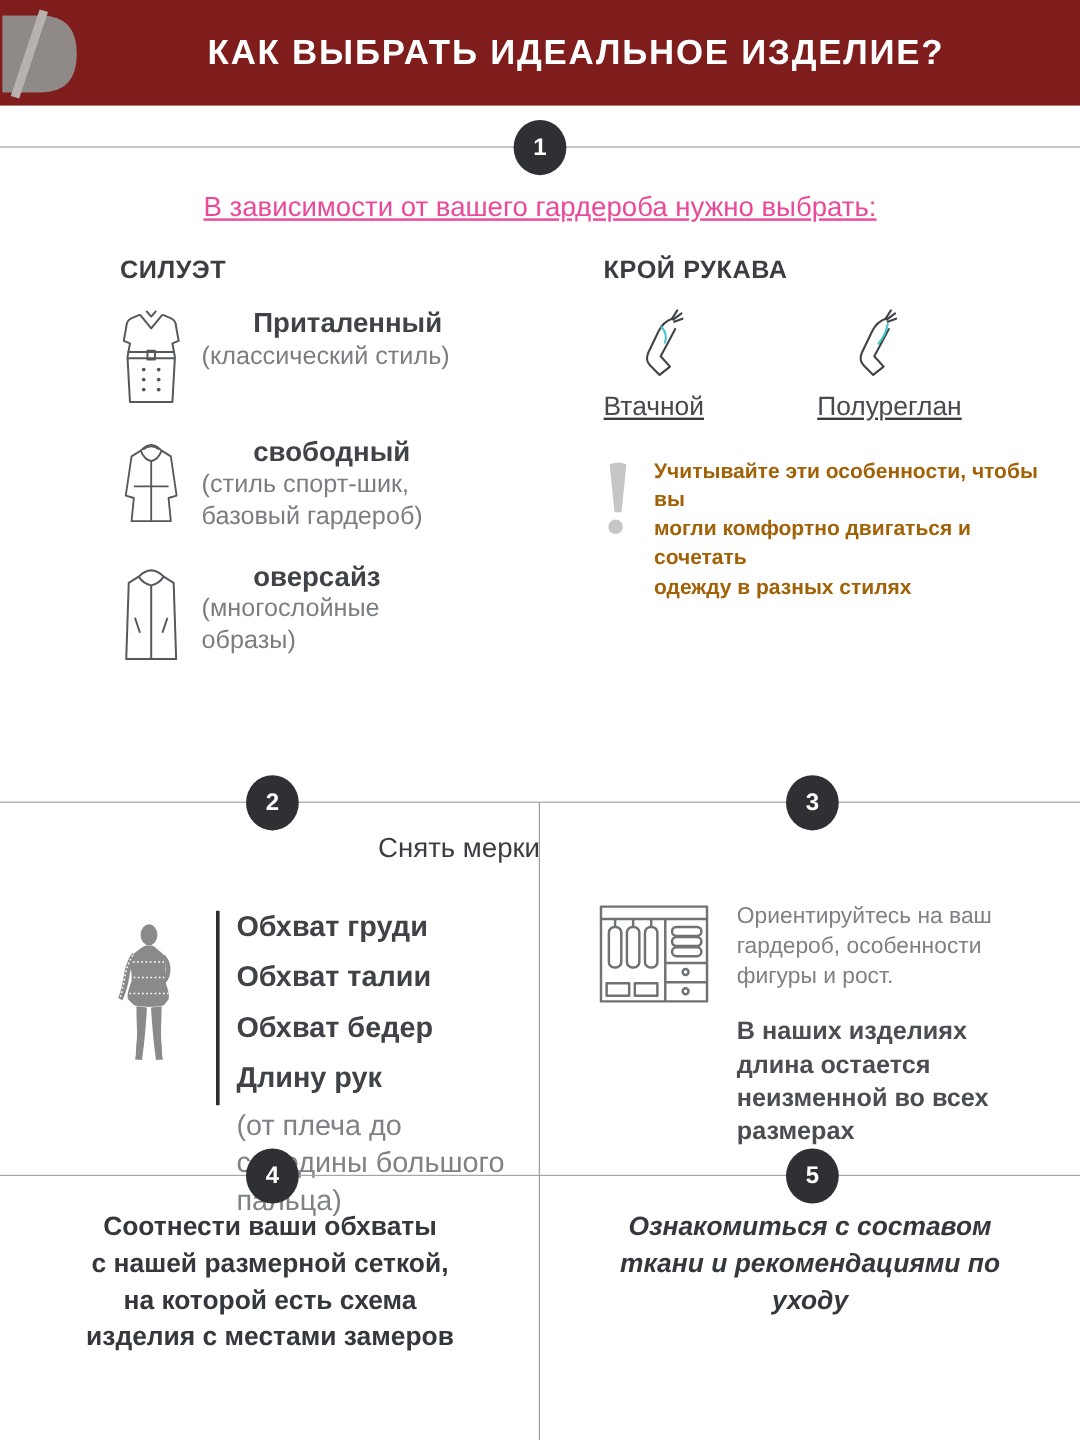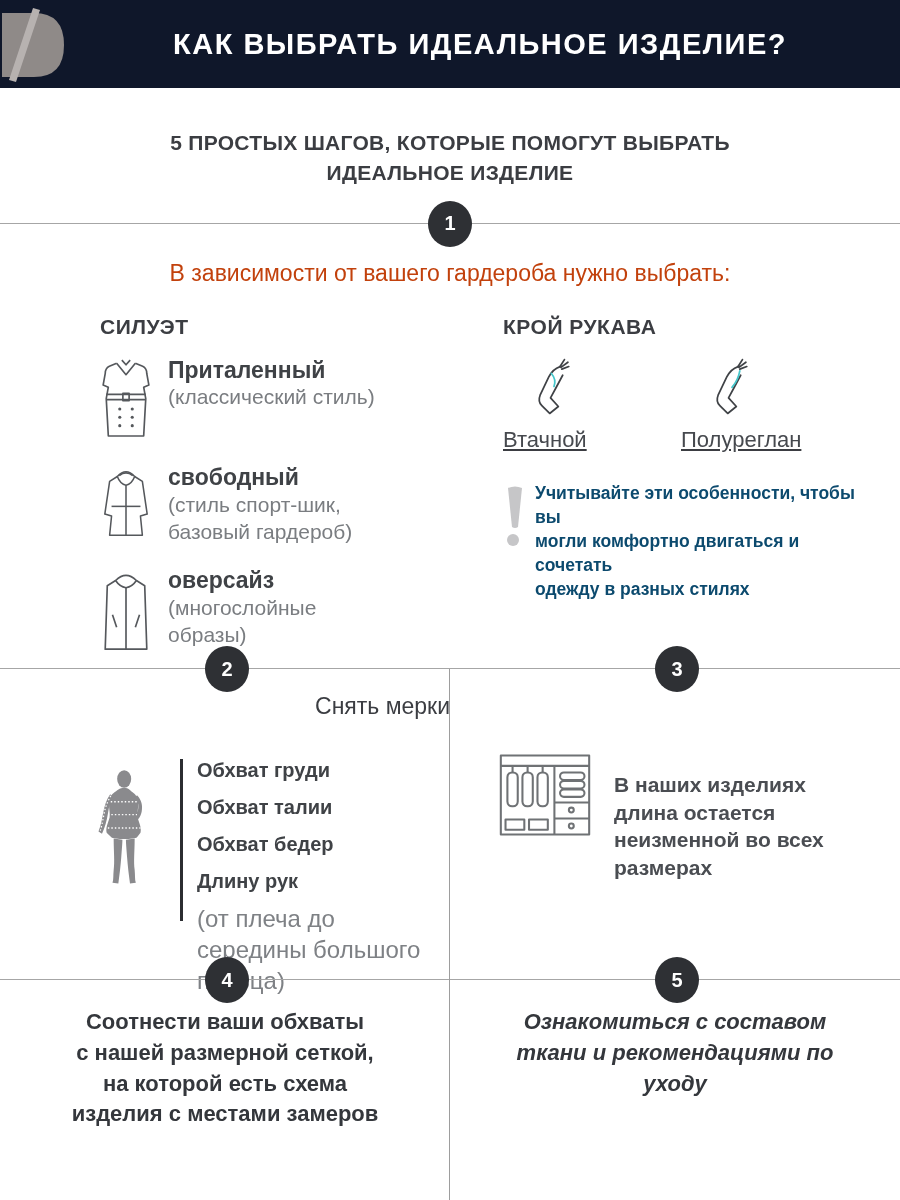--- a/index.html
+++ b/index.html
@@ -1,69 +1,69 @@
 <!DOCTYPE html>
 <html><head>
 <meta charset="utf-8">
 <style>
   * { margin:0; padding:0; box-sizing:border-box; }
   html,body { background:#ffffff; }
   body { font-family:"Liberation Sans","DejaVu Sans",sans-serif; color:#3b3d42; }
   .page { position:relative; width:900px; height:1200px; margin:0 auto; background:#fff; overflow:hidden; }
 
   
-  .header { position:relative; height:88px; background:#0f172a; display:flex; align-items:center; }
+  .header { position:relative; height:88px; background:#7f1d1d; display:flex; align-items:center; }
   .logo { position:absolute; left:0; top:0; height:88px; width:95px; }
   .header-title { width:100%; text-align:center; color:#ffffff; font-weight:700; font-size:29px; letter-spacing:1.5px; padding-left:60px; }
 
   
   .intro { margin:40px auto 0; max-width:600px; text-align:center; font-weight:700; font-size:21px; line-height:1.45; color:#3b3d42; white-space:pre-line; letter-spacing:.3px; }
 
   
   .divider { position:relative; border-top:1px solid #a6a6a6; height:0; }
   .div1 { margin-top:34px; }
   .step-circle { position:absolute; top:0; transform:translate(-50%,-50%); width:44px; height:46px; border-radius:50%; background:#2e3034; color:#fff; font-weight:700; font-size:20px; display:flex; align-items:center; justify-content:center; }
   .c-center { left:450px; }
   .c-left { left:227px; }
   .c-right { left:677px; }
 
-  .lead { margin-top:36px; text-align:center; font-size:23px; color:#c2410c; }
+  .lead { margin-top:36px; text-align:center; font-size:23px; color:#ec4899;text-decoration:underline; }
 
   
   .section1 { display:flex; margin-top:28px; }
   .col-sil { margin-left:100px; width:330px; }
   .col-head { font-size:21px; font-weight:700; letter-spacing:.5px; color:#3b3d42; margin-bottom:18px; }
   .sil-item { display:flex; align-items:flex-start; margin-bottom:22px; }
   .sil-icon { width:52px; flex:0 0 52px; }
   .sil-text { margin-left:16px; }
-  .sil-name { font-size:23px; font-weight:700; color:#3f4246; line-height:1.2; }
+  .sil-name { font-size:23px; font-weight:700; color:#3f4246; line-height:1.2;margin-left:43px; }
   .sil-note { font-size:21px; color:#7a7d81; line-height:1.28; white-space:pre-line; }
 
   .col-sle { margin-left:73px; width:370px; }
   .sle-grid { display:grid; grid-template-columns:178px 178px; row-gap:16px;text-decoration:underline; }
   .sle-cell { }
   .sle-cell svg { display:block; margin-left:22px; }
   .sle-label { font-size:22px; color:#46494e; margin-top:4px; }
 
   .notice { display:flex; margin-top:28px; }
   .notice svg { flex:0 0 24px; margin-top:4px; }
-  .notice-text { margin-left:8px; width:330px; font-size:17.5px; font-weight:600; color:#0c4a6e; line-height:1.38; white-space:pre-line; }
+  .notice-text { margin-left:18px; width:330px; font-size:17.5px; font-weight:600; color:#a16207; line-height:1.38; white-space:pre-line; }
 
   
   .lower { position:absolute; top:668px; left:0; right:0; bottom:0; border-top:1px solid #a6a6a6; }
   .lower:after { content:""; position:absolute; top:0; bottom:0; left:449px; width:1px; background:#9d9d9d; }
   .half-title { position:absolute; top:24px; width:450px; text-align:right; font-size:23px; color:#3b3d42; }
   .ht-left { left:0; }
   .ht-right { left:450px; }
 
   .content2 { position:absolute; top:66px; left:0; width:450px; display:flex; }
   .fig { margin-left:88px; flex:0 0 70px; }
   .vbar { width:3px; height:162px; background:#2b2d31; margin-left:22px; margin-top:24px; }
   .mlist { margin-left:14px; margin-top:24px; }
-  .m-item { font-size:20px; font-weight:700; color:#3f4246; margin-bottom:14px; }
+  .m-item { font-size:24px; font-weight:700; color:#3f4246; margin-bottom:14px; }
   .m-note { font-size:24px; color:#7e8185; line-height:1.3; white-space:pre-line; margin-top:-4px; }
 
   .content3 { position:absolute; top:82px; left:450px; width:450px; display:flex; }
   .ward { margin-left:48px; flex:0 0 94px; }
   .c3-text { margin-left:22px; width:235px; }
   .c3-p1 { font-size:19px; color:#7e8185; line-height:1.32; white-space:pre-line; }
   .c3-p2 { margin-top:20px; font-size:21px; font-weight:700; color:#4a4d52; line-height:1.32; white-space:pre-line; }
 
   .divider3 { position:absolute; top:310px; left:0; right:0; border-top:1px solid #a6a6a6; }
   .texts45 { position:absolute; top:338px; width:900px; }
@@ -78,22 +78,20 @@
 <div class="page">
 
   <div class="header">
     <svg class="logo" viewBox="0 0 95 88">
       <path d="M2,13 L34,13 Q64,13 64,45 Q64,77 34,77 L2,77 Z" fill="#8f8a88"></path>
       <path d="M33,8 L40,10 L16,82 L9,80 Z" fill="#b7b2b0"></path>
     </svg>
     <div class="header-title">КАК ВЫБРАТЬ ИДЕАЛЬНОЕ ИЗДЕЛИЕ?</div>
   </div>
 
-  <div class="intro">5 ПРОСТЫХ ШАГОВ, КОТОРЫЕ ПОМОГУТ ВЫБРАТЬ
-ИДЕАЛЬНОЕ ИЗДЕЛИЕ</div>
 
   <div class="divider div1">
     <div class="step-circle c-center">1</div>
   </div>
   <div class="lead">В зависимости от вашего гардероба нужно выбрать:</div>
 
   <div class="section1">
 
     <div class="col-sil">
       <div class="col-head">СИЛУЭТ</div>
@@ -233,20 +231,23 @@
         <rect x="8" y="72" width="20" height="11"></rect>
         <rect x="33" y="72" width="20" height="11"></rect>
         <rect x="66" y="22" width="26" height="8" rx="4"></rect>
         <rect x="66" y="31" width="26" height="8" rx="4"></rect>
         <rect x="66" y="40" width="26" height="8" rx="4"></rect>
         <path d="M60,54 L97,54 M60,71 L97,71"></path>
         <circle cx="78" cy="62" r="2.6"></circle>
         <circle cx="78" cy="79" r="2.6"></circle>
       </svg>
       <div class="c3-text">
+        <div class="c3-p1">Ориентируйтесь на ваш
+гардероб, особенности
+фигуры и рост.</div>
         <div class="c3-p2">В наших изделиях
 длина остается
 неизменной во всех
 размерах</div>
       </div>
     </div>
 
     <div class="divider3">
       <div class="step-circle c-left">4</div>
       <div class="step-circle c-right">5</div>

